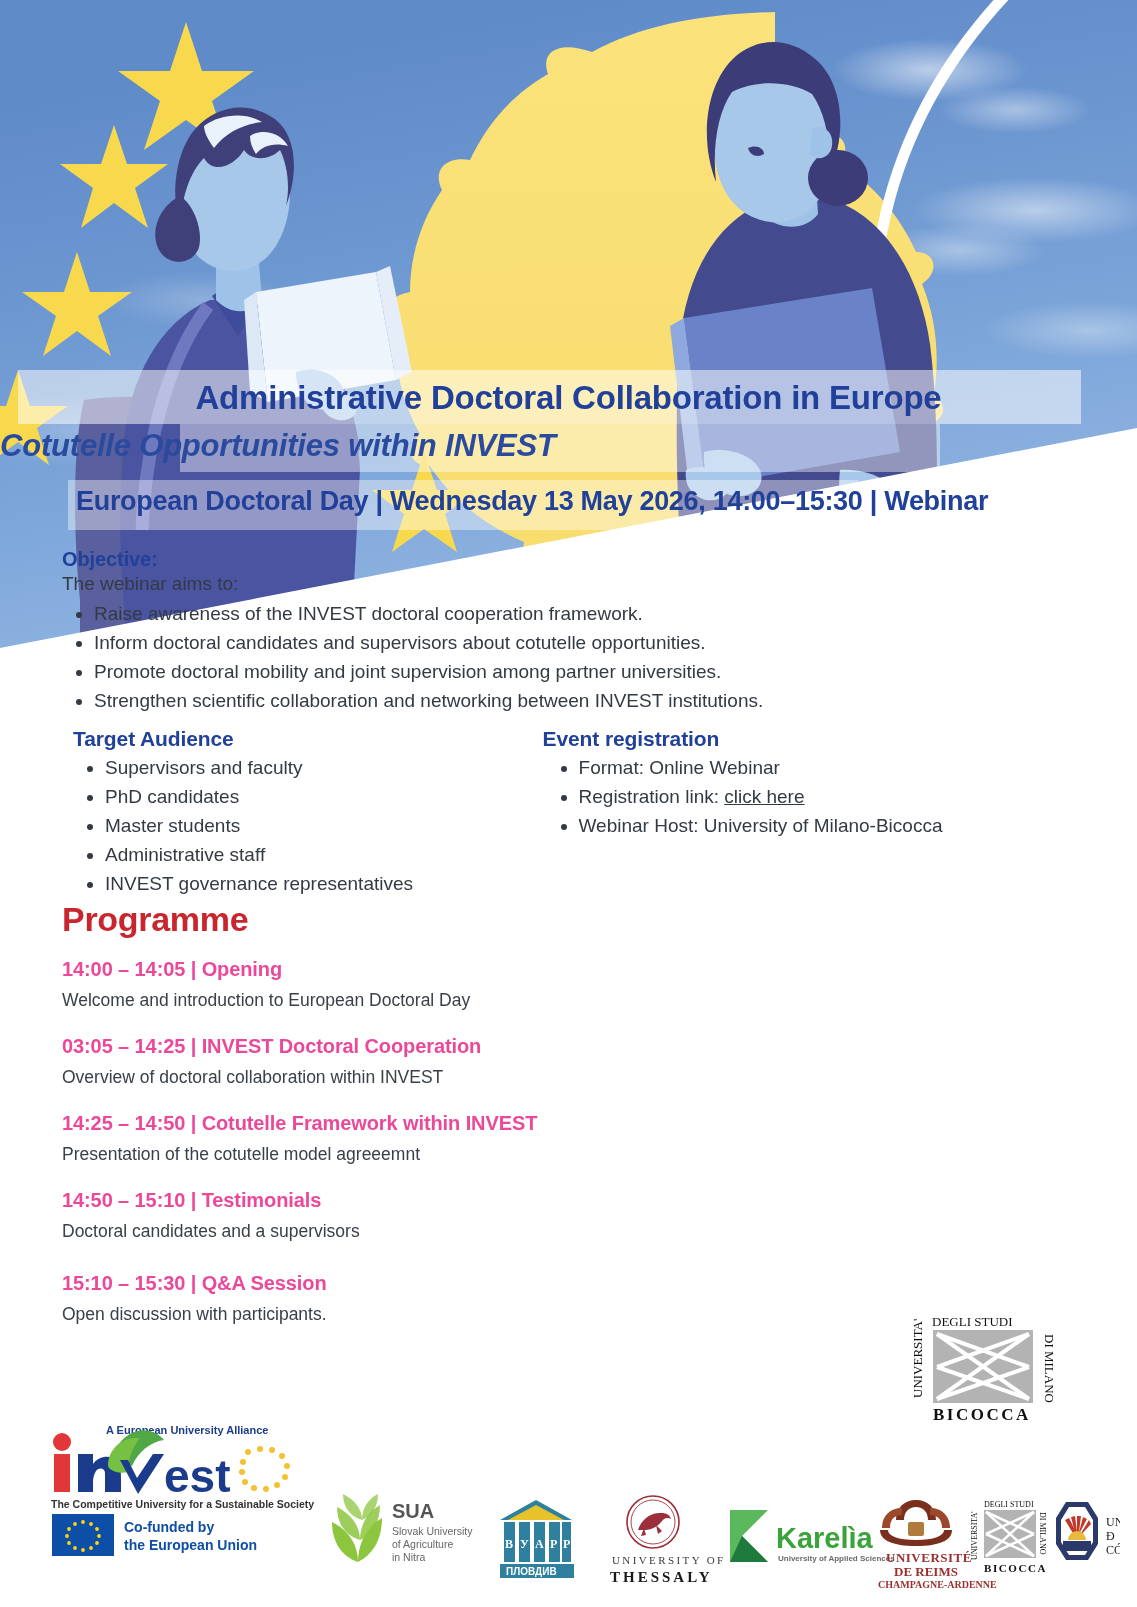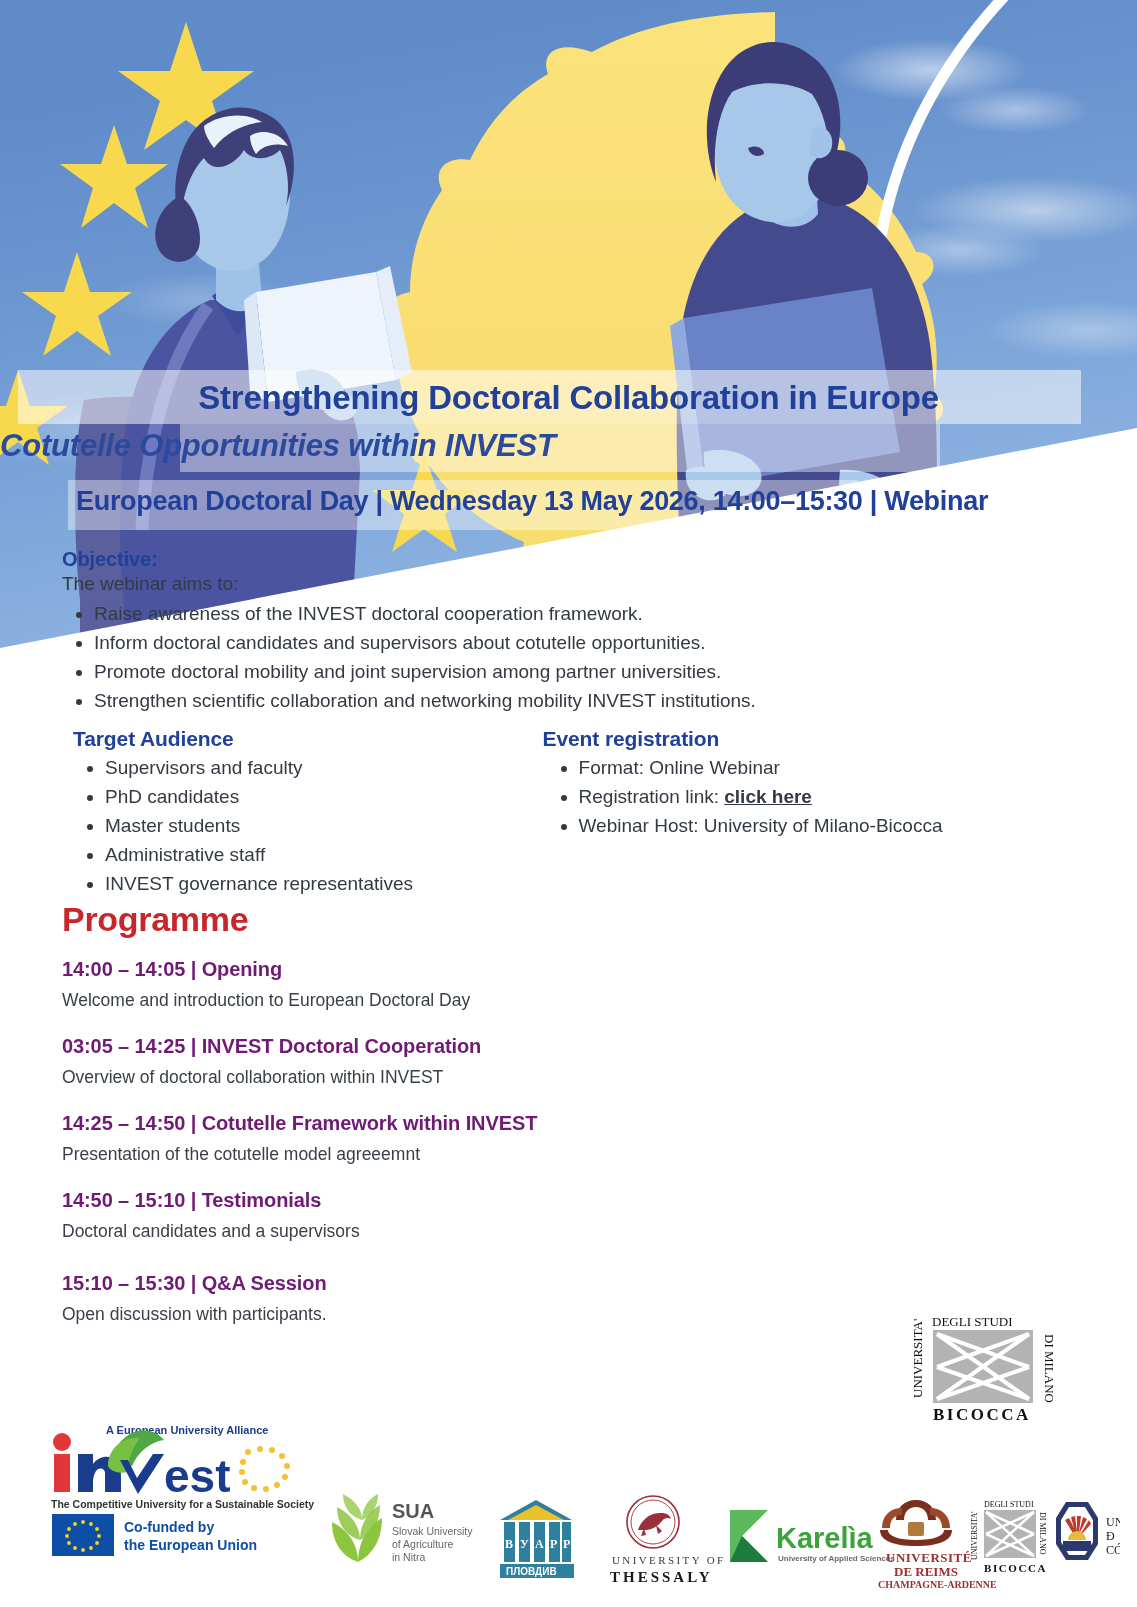--- a/index.html
+++ b/index.html
@@ -139,36 +139,36 @@
   .col-right { width: 540px; }
   .col-head {
     color: #20409a;
     font-weight: 700;
     font-size: 21px;
     margin-bottom: 3px;
     letter-spacing: -0.1px;
   }
   .col-right ul.bullets li::before { left: 18px; }
   .col-right ul.bullets li { padding-left: 36px; }
-  .linky { text-decoration: underline; color: #333a44; font-weight: bold; }
+  .linky { text-decoration: underline; color: #333a44; }
 
   
   .prog-title {
     position: absolute;
     left: 62px; top: 900px;
     font-size: 34px;
     font-weight: 700;
     color: #c8262c;
     letter-spacing: -0.3px;
   }
   .prog-list { position: absolute; left: 62px; top: 958px; width: 900px; }
   .prog-item { margin-bottom: 24px; }
   .prog-item:last-child { margin-bottom: 0; }
   .prog-head {
-    color: #701a75;
+    color: #ec4899;
     font-weight: 700;
     font-size: 20px;
     letter-spacing: -0.1px;
     margin-bottom: 9px;
   }
   .prog-desc {
     color: #3a4049;
     font-size: 17.5px;
   }
   .prog-item.gap { margin-bottom: 30px; }
@@ -303,34 +303,34 @@
   </div>
 
   <svg class="wedge" viewBox="0 0 1137 700" xmlns="http://www.w3.org/2000/svg">
     <path fill="#ffffff" d="M 1137 428 L 1137 700 L 0 700 L 0 648 Z"></path>
   </svg>
 
   <div class="title-band"></div>
   <div class="subtitle-band"></div>
   <div class="date-band"></div>
 
-  <div class="title-main">Strengthening Doctoral Collaboration in Europe</div>
+  <div class="title-main">Administrative Doctoral Collaboration in Europe</div>
   <div class="title-sub">Cotutelle Opportunities within INVEST</div>
   <div class="title-date">European Doctoral Day | Wednesday 13 May 2026, 14:00–15:30 | Webinar</div>
 
   <div class="content">
 
     <div class="objective-block">
       <div class="h-blue">Objective:</div>
       <div class="body-text">The webinar aims to:</div>
       <ul class="bullets">
         <li>Raise awareness of the INVEST doctoral cooperation framework.</li>
         <li>Inform doctoral candidates and supervisors about cotutelle opportunities.</li>
         <li>Promote doctoral mobility and joint supervision among partner universities.</li>
-        <li>Strengthen scientific collaboration and networking mobility INVEST institutions.</li>
+        <li>Strengthen scientific collaboration and networking between INVEST institutions.</li>
       </ul>
     </div>
 
     <div class="cols">
       <div class="col-left">
         <div class="col-head">Target Audience</div>
         <ul class="bullets">
           <li>Supervisors and faculty</li>
           <li>PhD candidates</li>
           <li>Master students</li>

